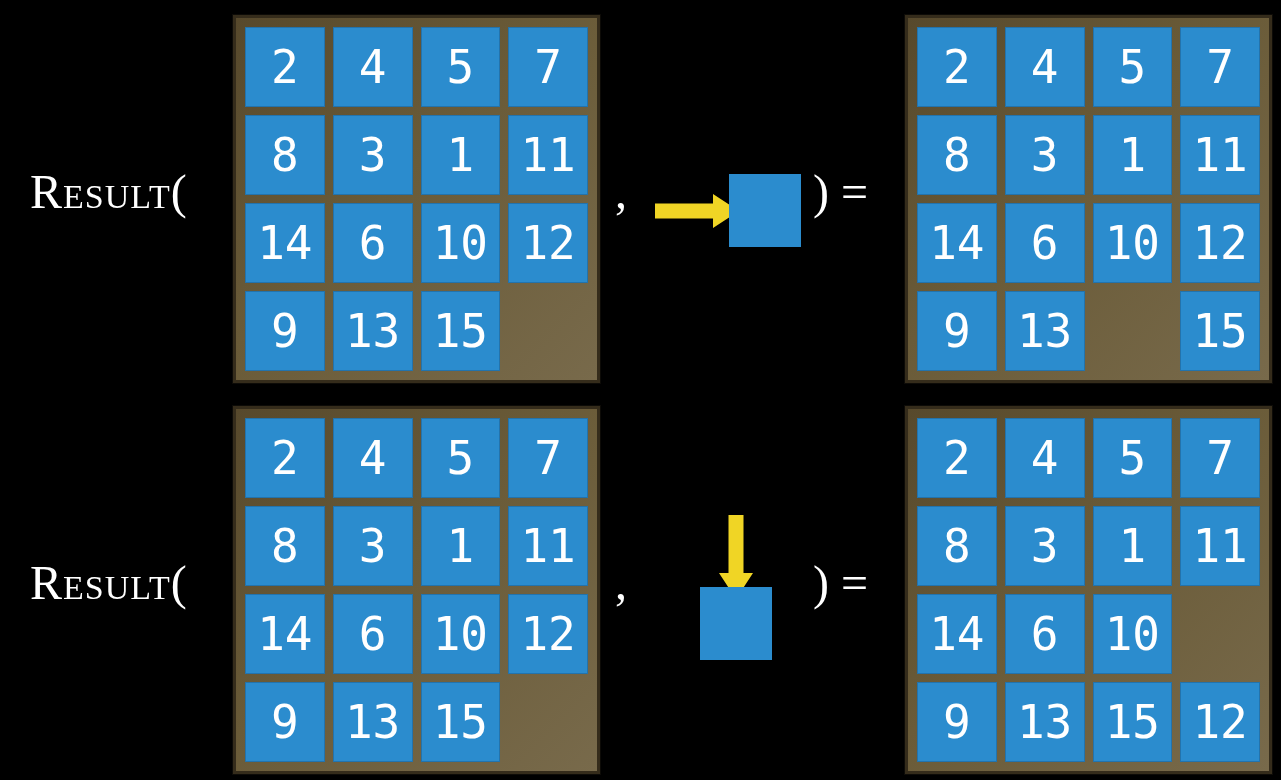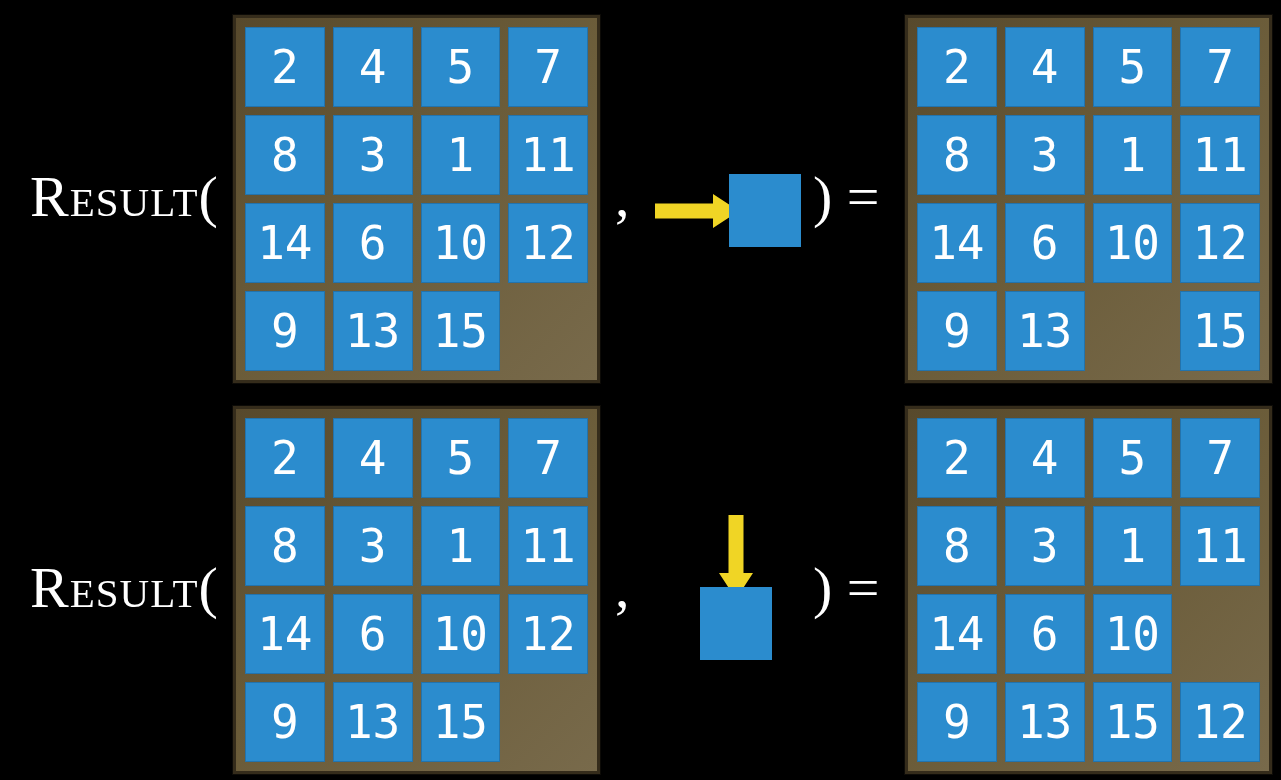--- a/index.html
+++ b/index.html
@@ -5,21 +5,21 @@
   html,body{margin:0;padding:0;background:#000;}
   .stage{
     position:relative;width:1281px;height:780px;overflow:hidden;
     background:var(--bg,#000);
     font-family:"Liberation Serif","DejaVu Serif",serif;
   }
   
   .fcall,.punct{
     position:absolute;color:var(--text,#fff);
     font-family:"Liberation Serif","DejaVu Serif",serif;
-    font-size:58px;line-height:1;white-space:nowrap;
+    font-size:48px;line-height:1;white-space:nowrap;
   }
   .fcall{font-variant:small-caps;letter-spacing:1px;}
   
   .pgrid{
     position:absolute;width:367px;height:368px;box-sizing:border-box;
     border:3px solid var(--frame-border,#352c1b);
     background:linear-gradient(135deg,var(--brown-dark,#57492c) 0%,var(--brown,#6a5b38) 45%,var(--brown-light,#786a4b) 100%);
     padding:9px;
     display:grid;
     grid-template-columns:repeat(4,1fr);

